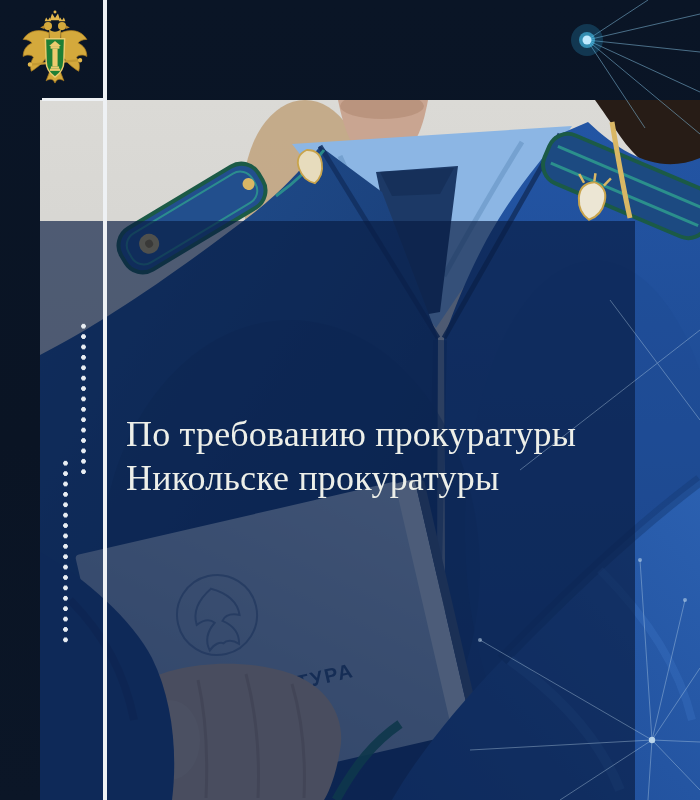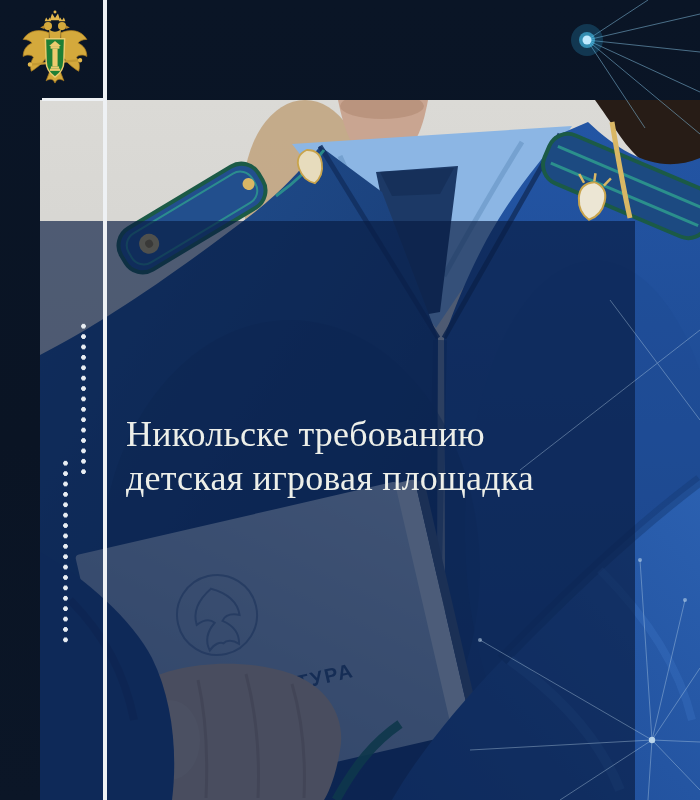--- a/index.html
+++ b/index.html
@@ -202,17 +202,17 @@
       <path d="M37,40 L63,40 L62,70 C62,80 57,87 50,92 C43,87 38,80 38,70 Z" fill="#1e7f35" stroke="#eccb6f" stroke-width="2"></path>
       <path d="M42,50 L58,50 L50,43 Z" fill="#eccb6f"></path>
       <rect x="44" y="50" width="12" height="3.5" fill="#eccb6f"></rect>
       <rect x="46.5" y="53.5" width="7" height="24" fill="#eccb6f"></rect>
       <rect x="44.5" y="77.5" width="11" height="3" fill="#eccb6f"></rect>
       <rect x="43" y="80.5" width="14" height="3" fill="#eccb6f"></rect>
     </svg>
   </div>
 
   <div class="headline">
-    <div>Никольске требованию</div>
-    <div>детская игровая площадка</div>
+    <div>По требованию прокуратуры</div>
+    <div>Никольске прокуратуры</div>
   </div>
 
 </div>
 
 </body></html>

